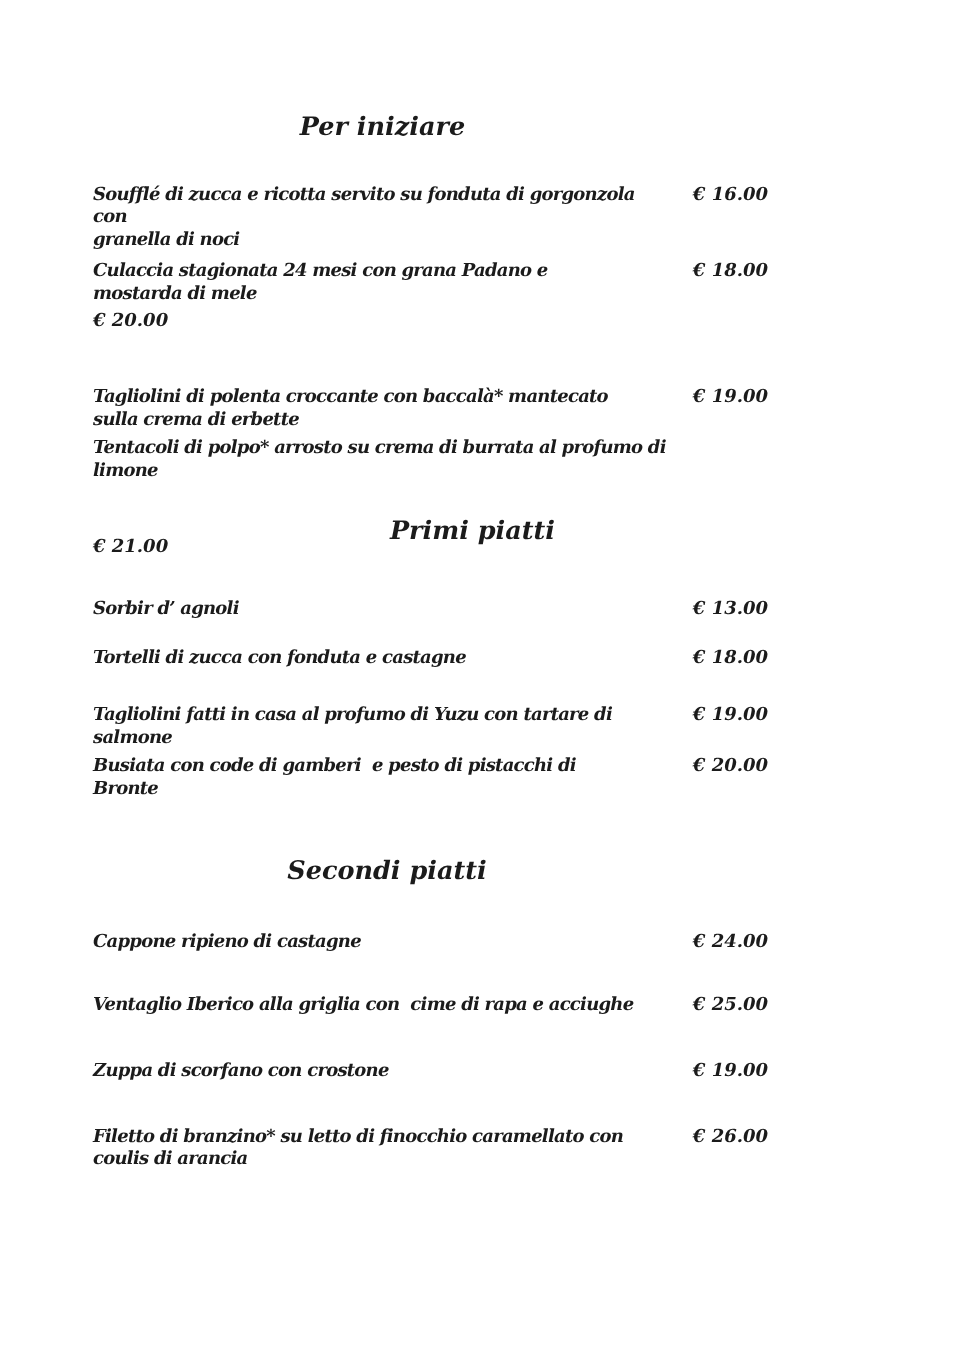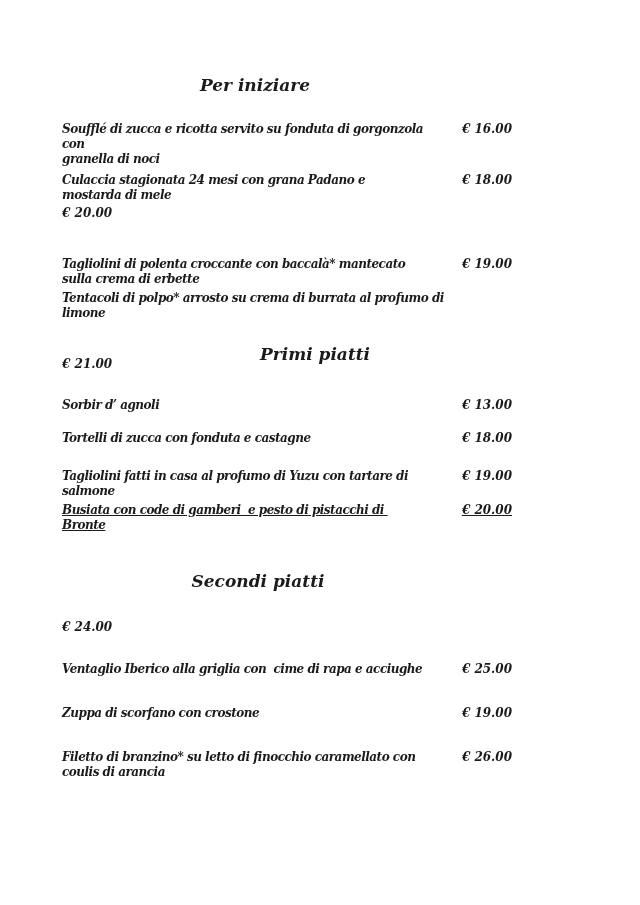--- a/index.html
+++ b/index.html
@@ -87,28 +87,29 @@
   <div class="row" style="top:431px;">
     <div class="dish-name">Tortelli di zucca con fonduta e castagne</div>
     <div class="dish-price">€ 18.00</div>
   </div>
 
   <div class="row" style="top:469px;">
     <div class="dish-name">Tagliolini fatti in casa al profumo di Yuzu con tartare di  salmone</div>
     <div class="dish-price">€ 19.00</div>
   </div>
 
-  <div class="row" style="top:503px;text-decoration:underline;">
+  <div class="row" style="top:503px;">
     <div class="dish-name">Busiata con code di gamberi  e pesto di pistacchi di Bronte</div>
     <div class="dish-price">€ 20.00</div>
   </div>
 
   <h2 class="section-title" style="top:571px; left:258px;">Secondi piatti</h2>
 
   <div class="row" style="top:620px;">
+    <div class="dish-name">Cappone ripieno di castagne</div>
     <div class="dish-price">€ 24.00</div>
   </div>
 
   <div class="row" style="top:662px;">
     <div class="dish-name">Ventaglio Iberico alla griglia con  cime di rapa e acciughe</div>
     <div class="dish-price">€ 25.00</div>
   </div>
 
   <div class="row" style="top:706px;">
     <div class="dish-name">Zuppa di scorfano con crostone</div>

